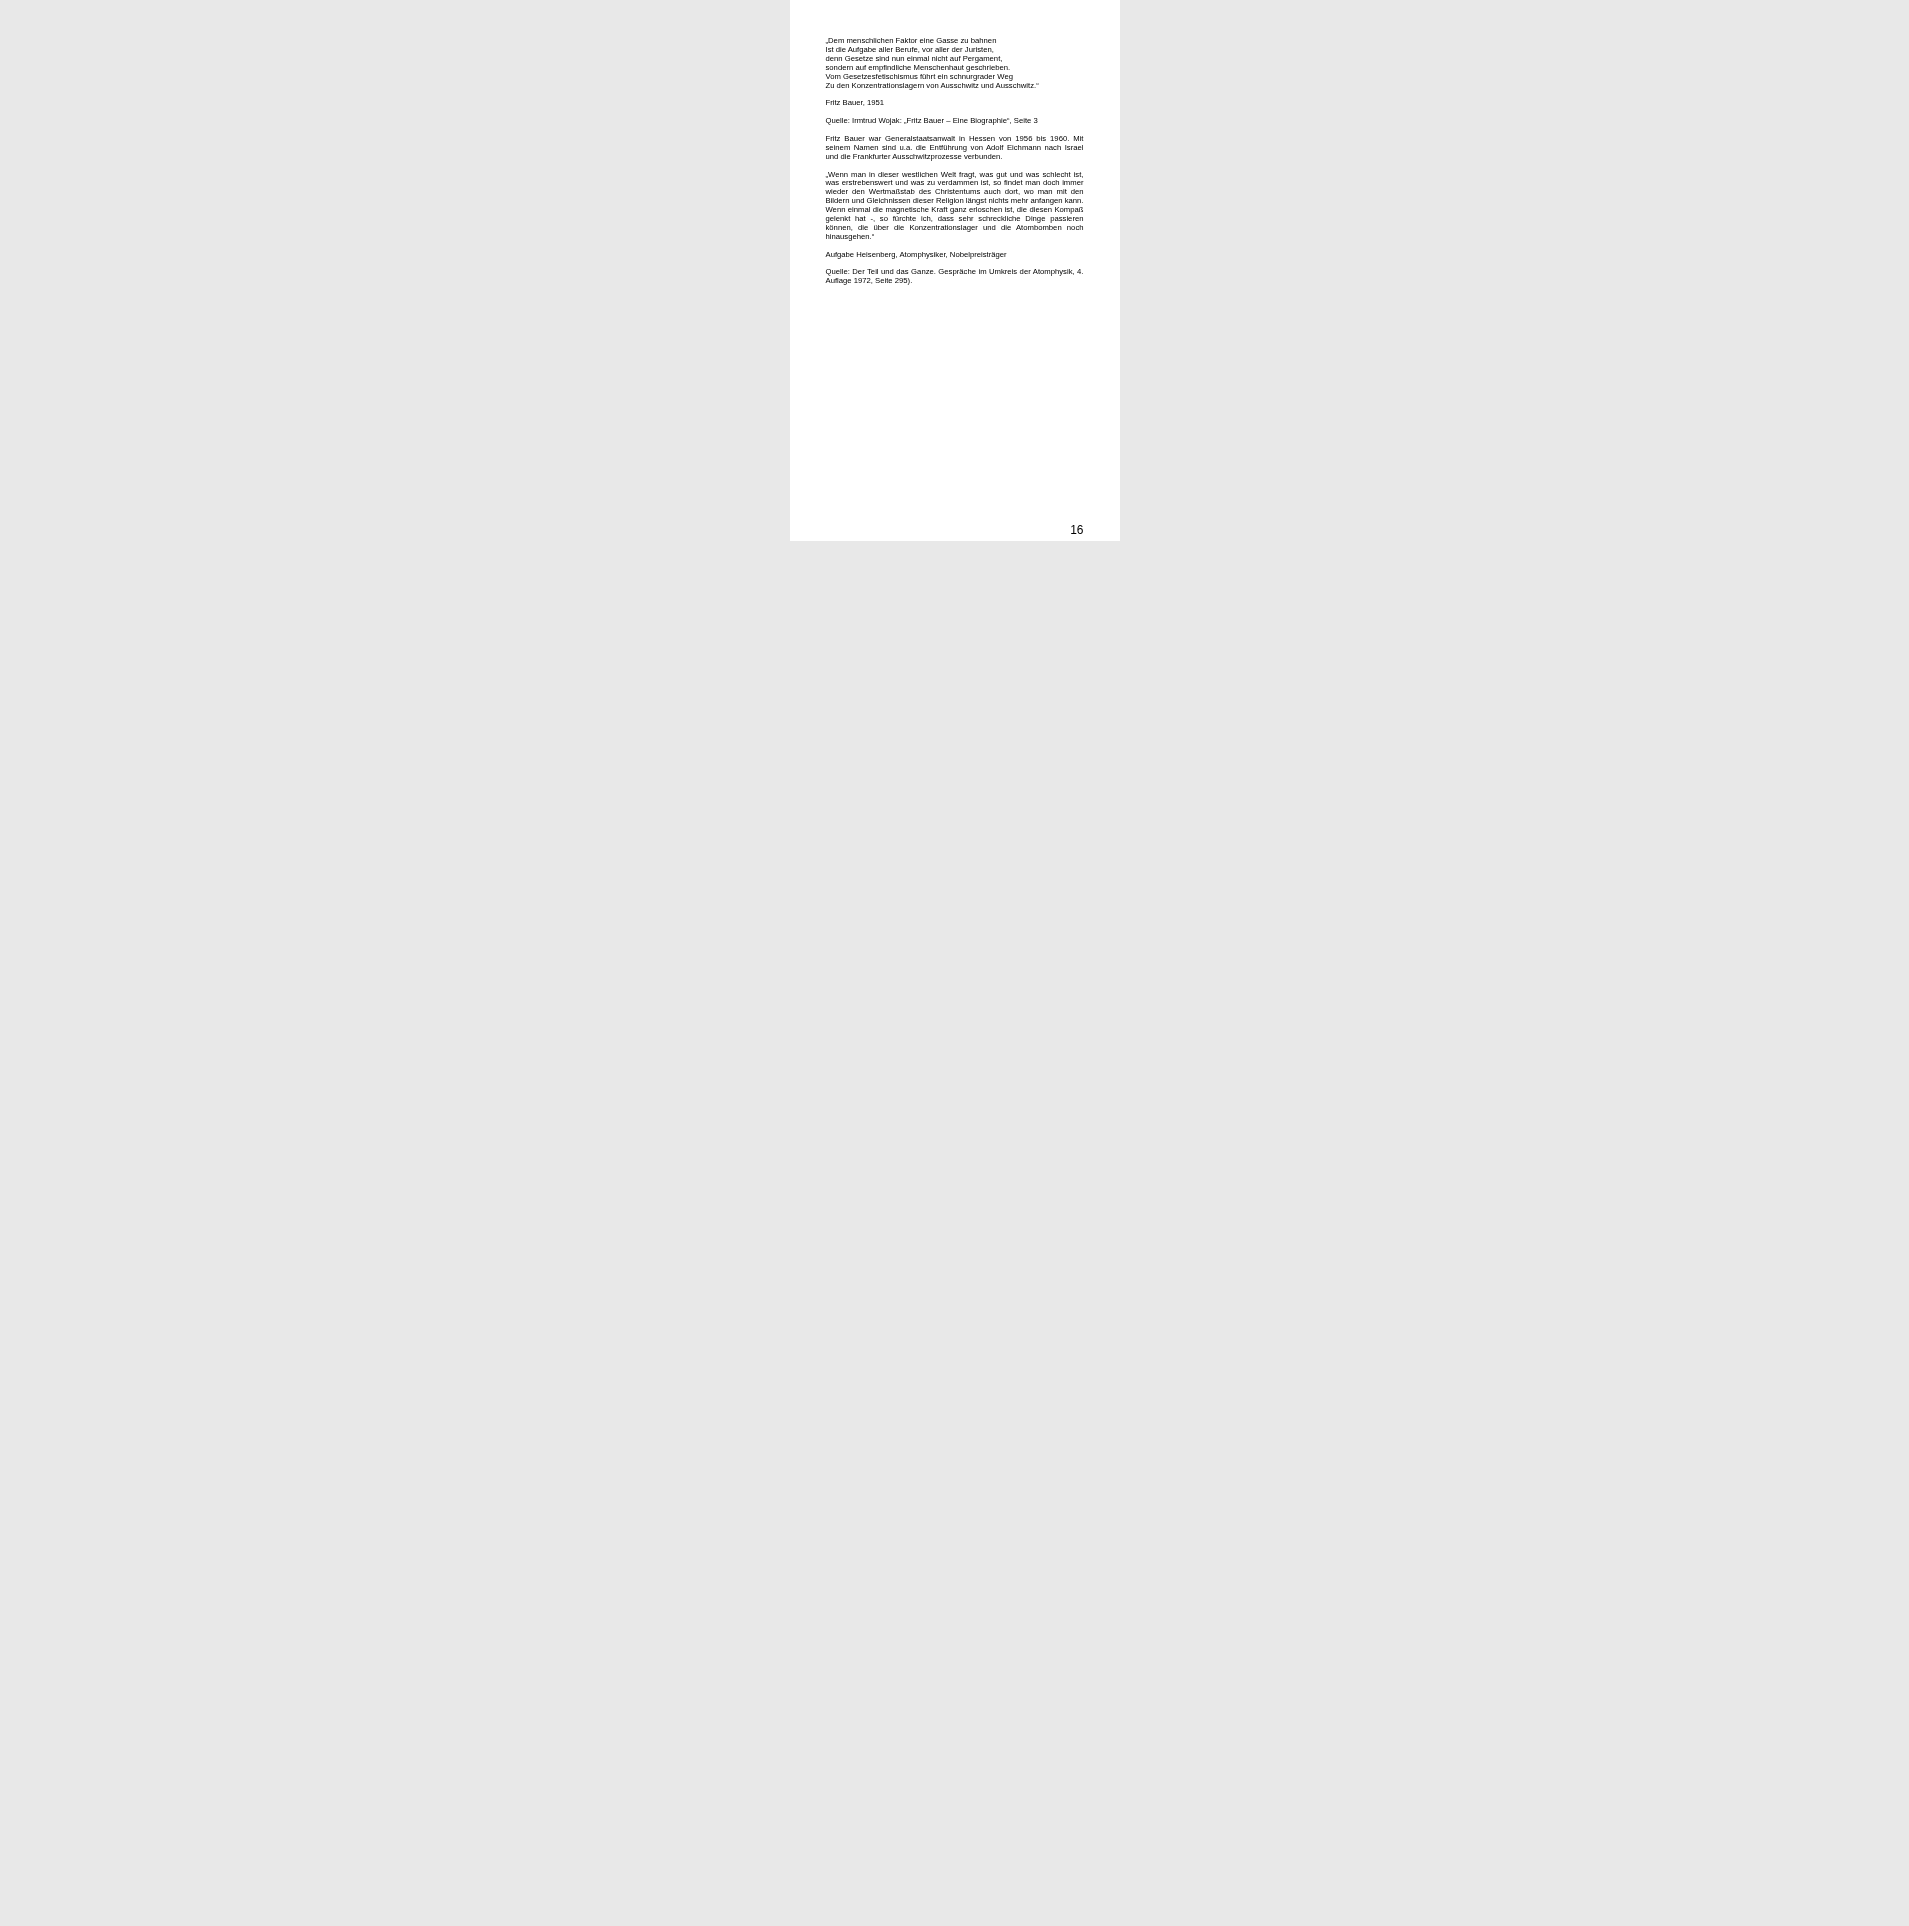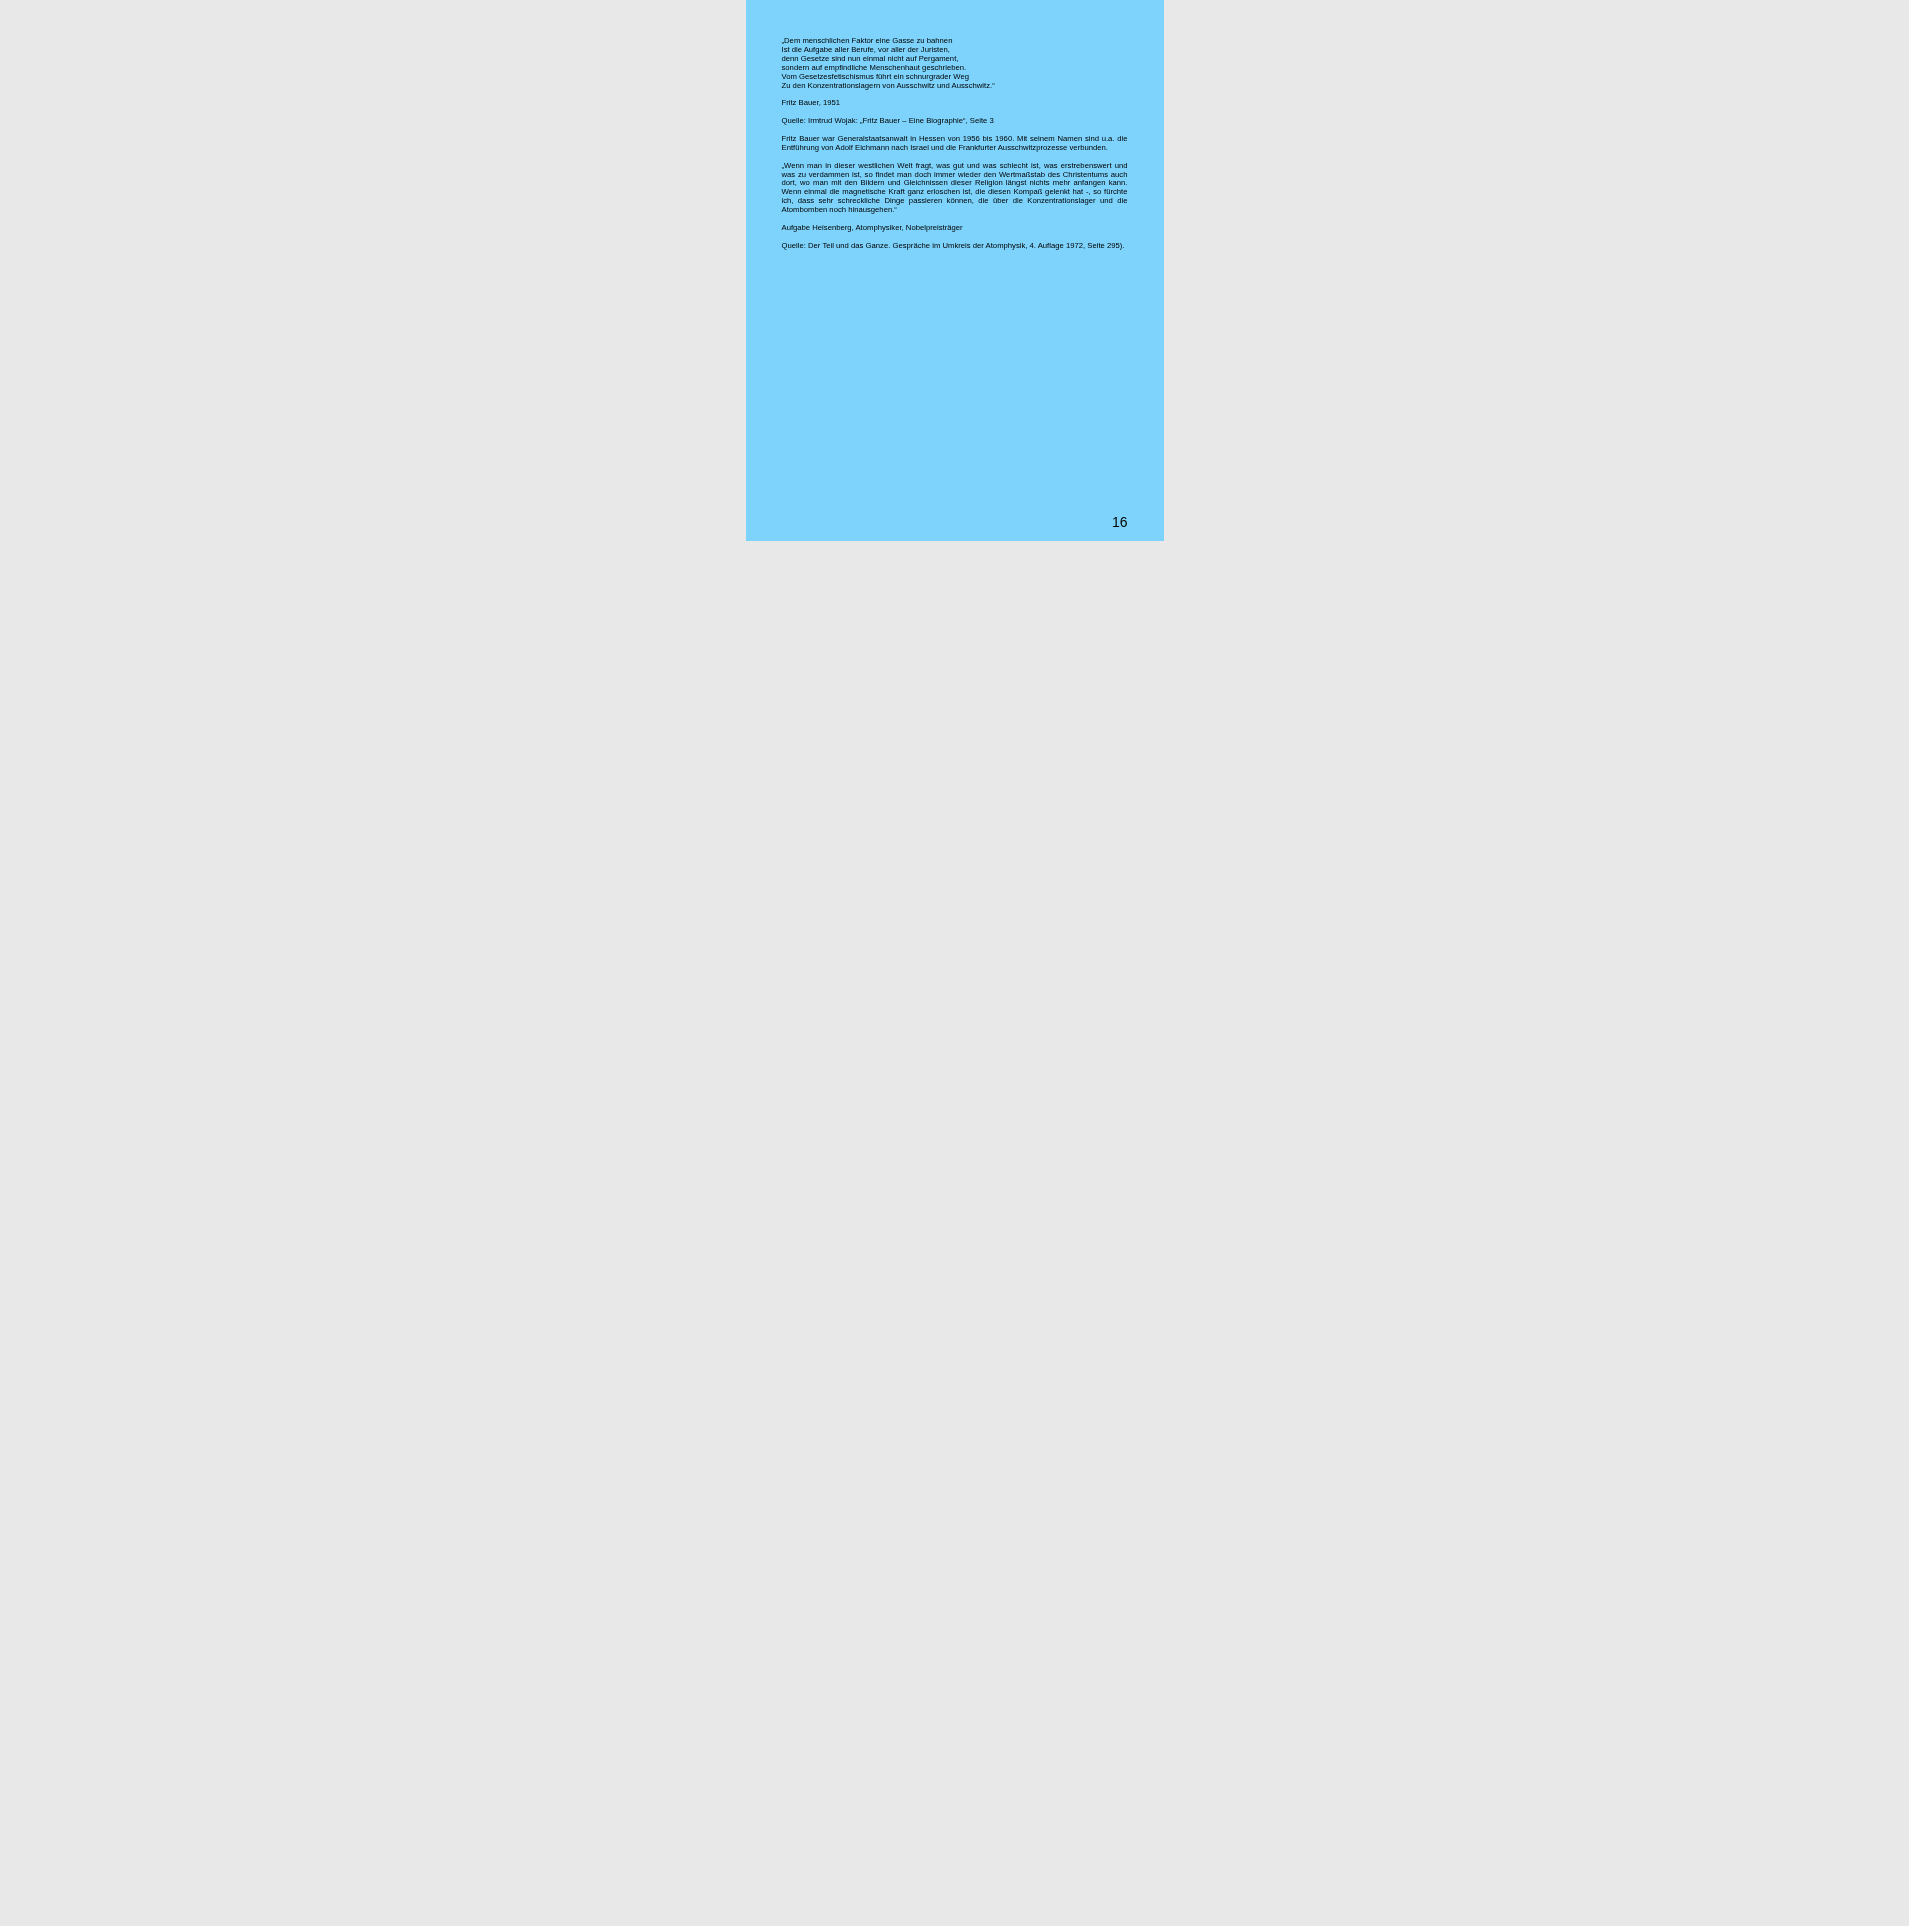--- a/index.html
+++ b/index.html
@@ -3,42 +3,42 @@
 <meta charset="utf-8">
 <title>Dokumentseite 16</title>
 <style>
   * { margin: 0; padding: 0; box-sizing: border-box; }
   html, body {
     background: #e8e8e8;
     font-family: "Liberation Sans", sans-serif;
   }
   .page {
     position: relative;
-    width: 418px;
+    width: 330px;
     height: 541px;
     margin: 0 auto;
-    background: #7dd3fc;
+    background: #ffffff;
     color: #000000;
     font-size: 7.7px;
     line-height: 8.9px;
   }
   .content {
     position: absolute;
     top: 37px;
     left: 36px;
     right: 36px;
   }
   .para { margin-bottom: 8.9px; }
   .poem .line { white-space: nowrap; }
   .justify { text-align: justify; }
   .page-number {
     position: absolute;
     right: 36px;
-    bottom: 14px;
-    font-size: 14px;
+    bottom: 6px;
+    font-size: 12px;
   }
 </style>
 </head>
 <body>
 
 <div class="page">
   <div class="content">
 
     <div class="para poem">
       <div class="line">„Dem menschlichen Faktor eine Gasse zu bahnen</div>

